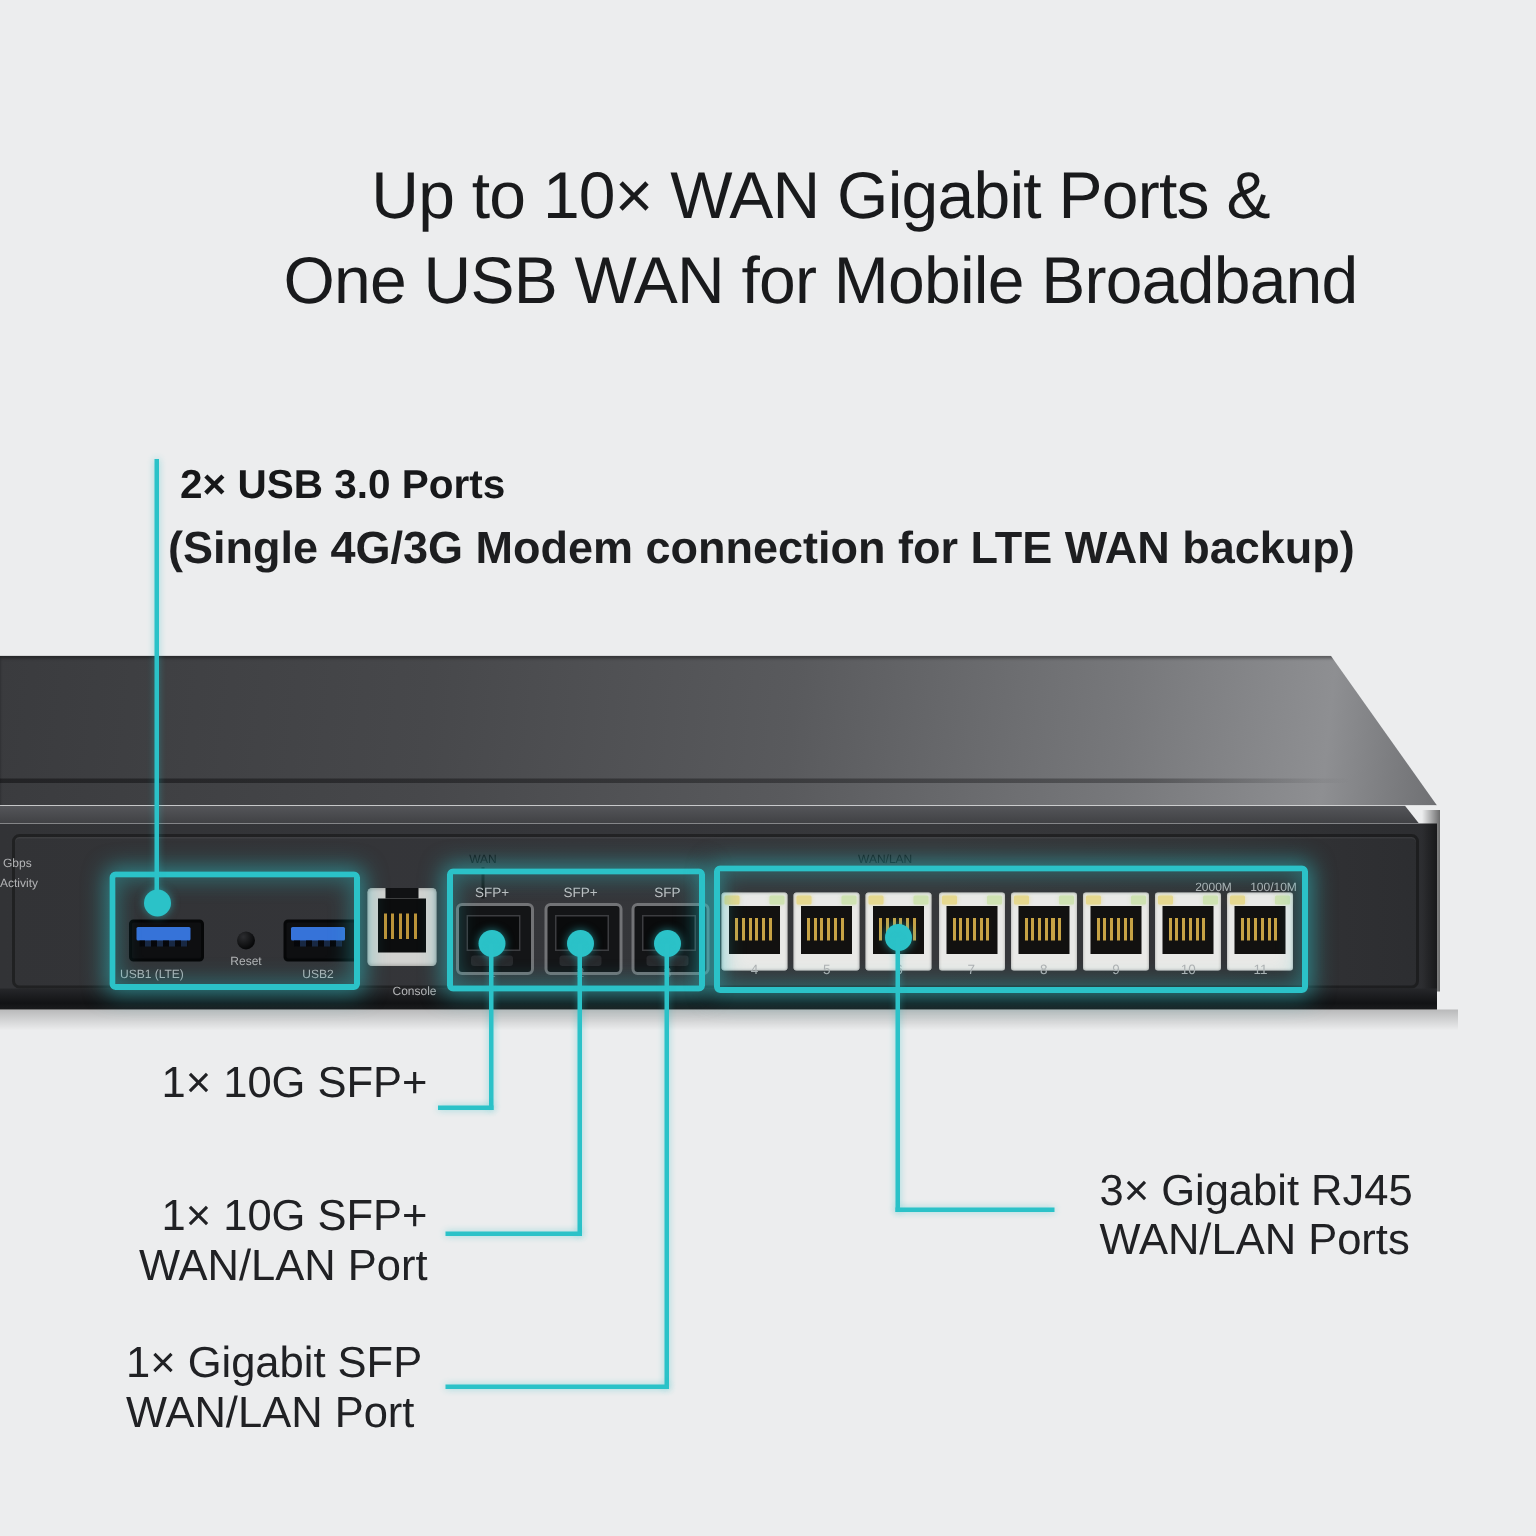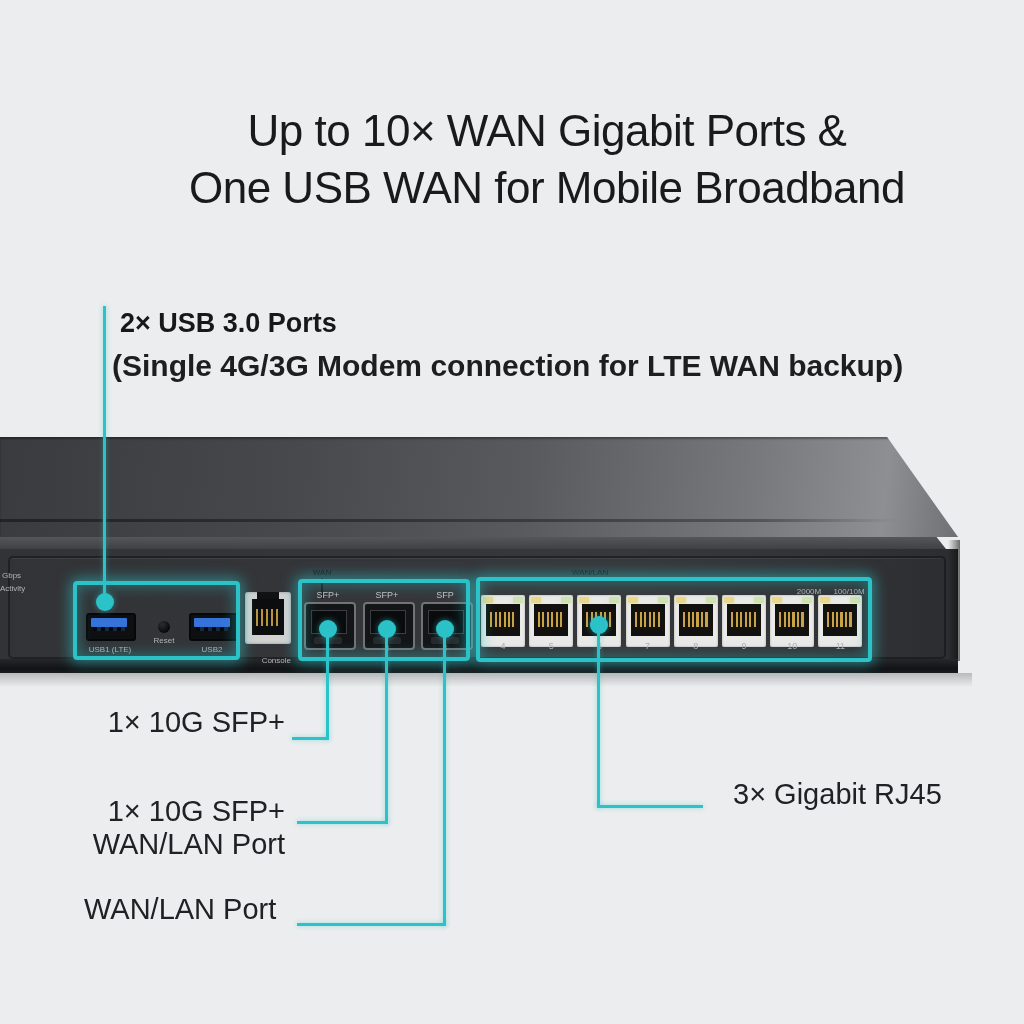--- a/index.html
+++ b/index.html
@@ -142,21 +142,21 @@
   <div class="abs usb-port" style="left:189px">
     <div class="tongue"></div>
     <div class="pins"></div>
   </div>
   <div class="abs reset-btn"></div>
   <div class="abs console-port">
     <div class="tab"></div>
     <div class="open"></div>
     <div class="pins"></div>
   </div>
-  <div class="abs chip" style="left:80px;top:645px;width:60px;text-align:center">USB1 (LTE)</div>
+  <div class="abs chip" style="left:80px;top:645px;width:60px;">USB1 (LTE)</div>
   <div class="abs chip" style="left:141px;top:636px;width:46px;text-align:center">Reset</div>
   <div class="abs chip" style="left:189px;top:645px;width:46px;text-align:center">USB2</div>
   <div class="abs chip" style="left:245px;top:656px;width:46px;text-align:right">Console</div>
 
   <div class="abs chip-dark" style="left:298px;top:568px;width:48px;text-align:center">WAN</div>
   <div class="abs" style="left:321px;top:578px;width:2px;height:21px;background:rgba(12,13,14,.6)"></div>
 
   <div class="abs chip-dark" style="left:572px;top:568px;width:72px;text-align:left">WAN/LAN</div>
   <div class="abs chip" style="left:782px;top:587px;width:54px;text-align:center">2000M</div>
   <div class="abs chip" style="left:820px;top:587px;width:58px;text-align:center">100/10M</div>
@@ -262,19 +262,21 @@
   <div class="abs leader" style="left:597px;top:805px;width:106px;height:3px"></div>
 
   <div class="abs callout c-right" style="left:60px;top:706px;width:225px">
     <div>1× 10G SFP+</div>
   </div>
   <div class="abs callout c-right" style="left:60px;top:795px;width:225px">
     <div>1× 10G SFP+</div>
     <div>WAN/LAN Port</div>
   </div>
   <div class="abs callout" style="left:84px;top:893px;width:260px">
+    <div>1× Gigabit SFP</div>
     <div>WAN/LAN Port</div>
   </div>
   <div class="abs callout" style="left:733px;top:778px;width:260px">
     <div>3× Gigabit RJ45</div>
+    <div>WAN/LAN Ports</div>
   </div>
 
 </div>
 
 </body></html>

